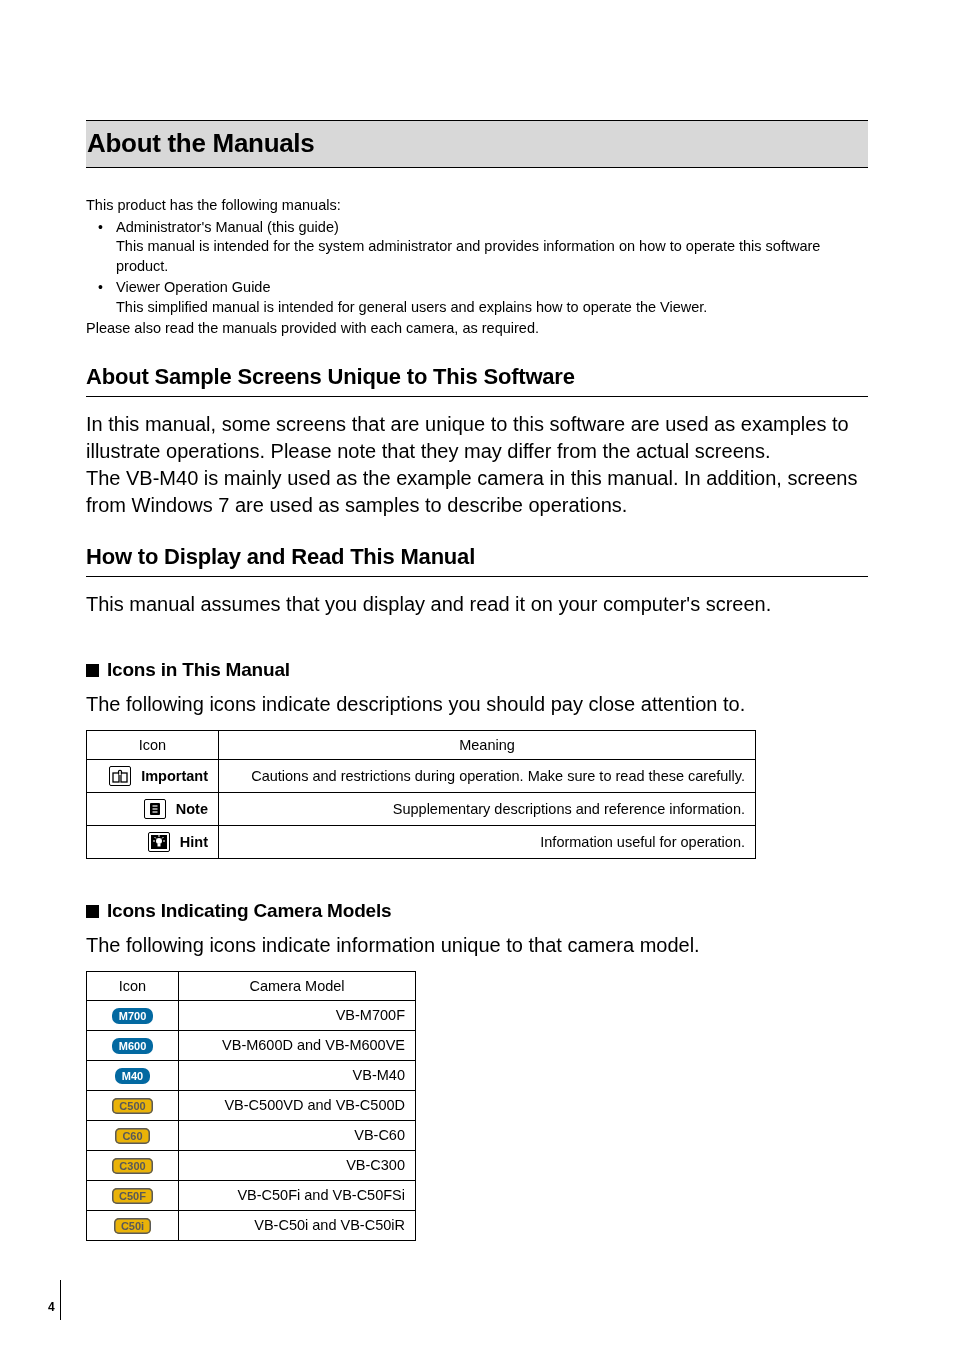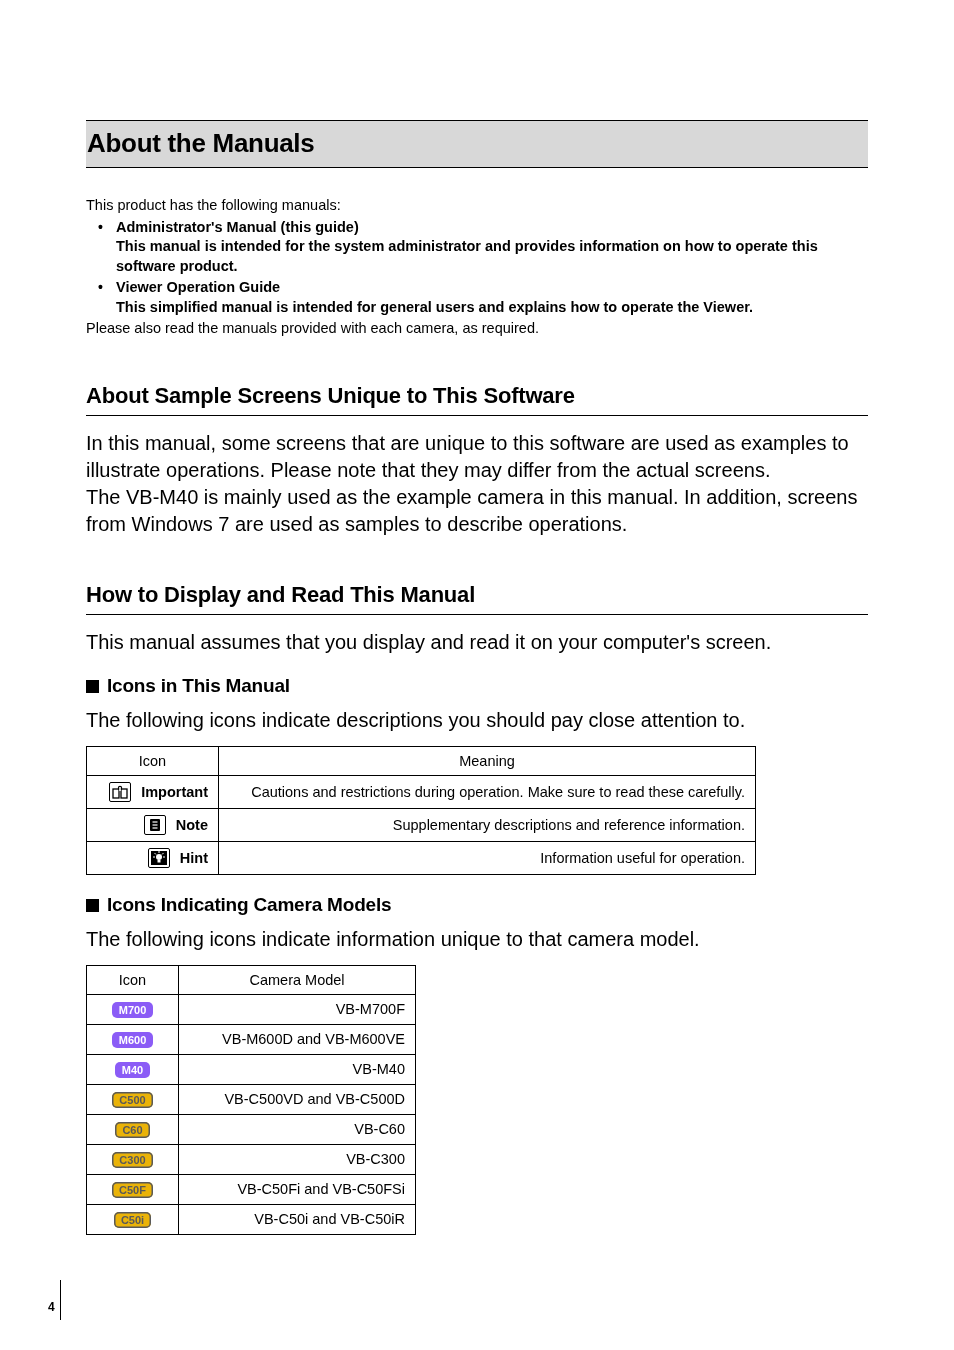--- a/index.html
+++ b/index.html
@@ -21,47 +21,47 @@
     }
     .title-bar h1 {
       font-family: "Arial Narrow", Arial, sans-serif;
       font-stretch: condensed;
       font-weight: bold;
       font-size: 26px;
       letter-spacing: -0.3px;
     }
     .intro p { font-size: 14.5px; line-height: 1.35; }
     ul.bullets { list-style: none; padding-left: 30px; margin-top: 2px; }
-    ul.bullets li { position: relative; font-size: 14.5px; line-height: 1.35; margin-bottom: 2px; font-weight: bold; }
+    ul.bullets li { position: relative; font-size: 14.5px; line-height: 1.35; margin-bottom: 2px; }
     ul.bullets li::before {
       content: "•"; position: absolute; left: -18px; font-size: 14px;
     }
     ul.bullets li .sub { display: block; }
     .after-list { font-size: 14.5px; line-height: 1.35; }
 
     h2.section {
       font-family: "Arial Narrow", Arial, sans-serif;
       font-stretch: condensed;
       font-weight: bold;
       font-size: 22px;
       letter-spacing: -0.2px;
       border-bottom: 1.5px solid #000;
       padding-bottom: 6px;
-      margin-top: 44px;
+      margin-top: 25px;
       margin-bottom: 14px;
     }
     .body-p { font-size: 20px; line-height: 1.35; }
 
     h3.sub {
       font-family: "Arial Narrow", Arial, sans-serif;
       font-stretch: condensed;
       font-weight: bold;
       font-size: 19px;
       letter-spacing: -0.2px;
-      margin-top: 19px;
+      margin-top: 41px;
       margin-bottom: 10px;
     }
     h3.sub .sq {
       display: inline-block;
       width: 13px; height: 13px;
       background: #000;
       margin-right: 8px;
       vertical-align: -1px;
     }
 
@@ -103,21 +103,21 @@
       display: inline-block;
       padding: 1px 7px 1px 7px;
       border-radius: 5px;
       font-size: 11px;
       font-weight: bold;
       font-family: "Arial Narrow", Arial, sans-serif;
       font-stretch: condensed;
       color: #fff;
       line-height: 14px;
     }
-    .pill.dark { background: #8b5cf6; }
+    .pill.dark { background: #0369a1; border-radius: 7px; }
     .pill.outline {
       background: #eab308;
       color: #595959;
       box-shadow: inset 0 0 0 1.5px #595959;
     }
 
     .page-num {
       position: absolute;
       left: 48px;
       bottom: 36px;

